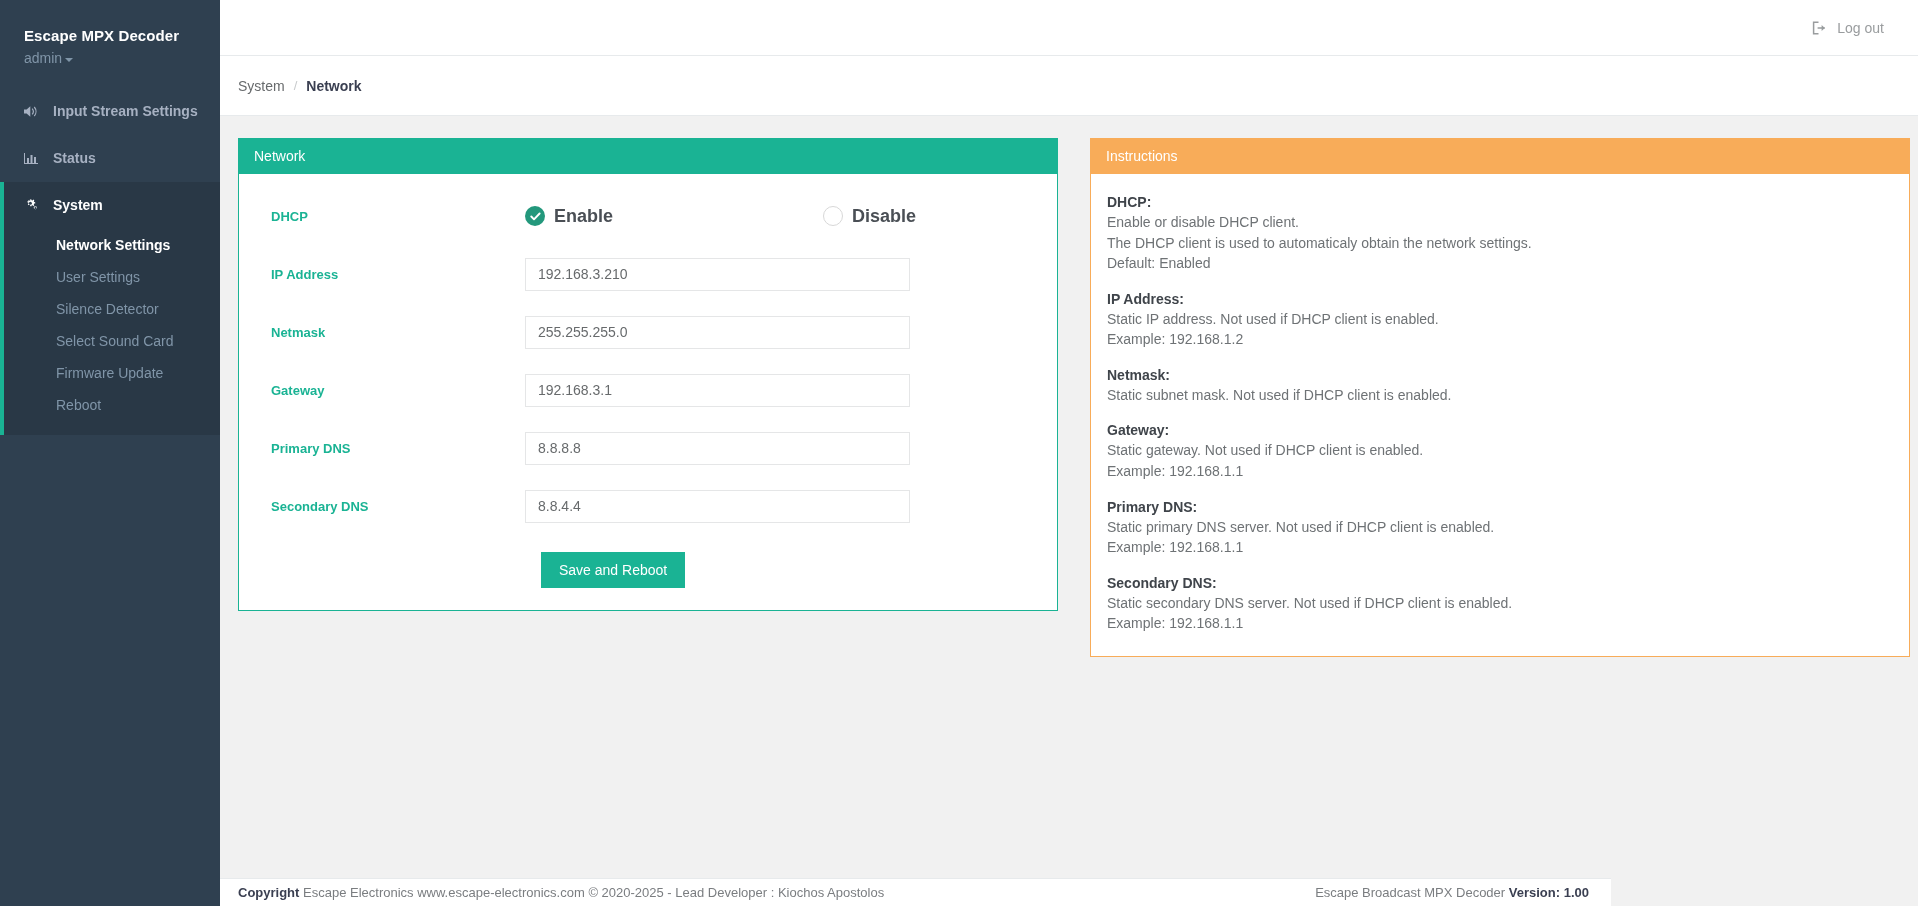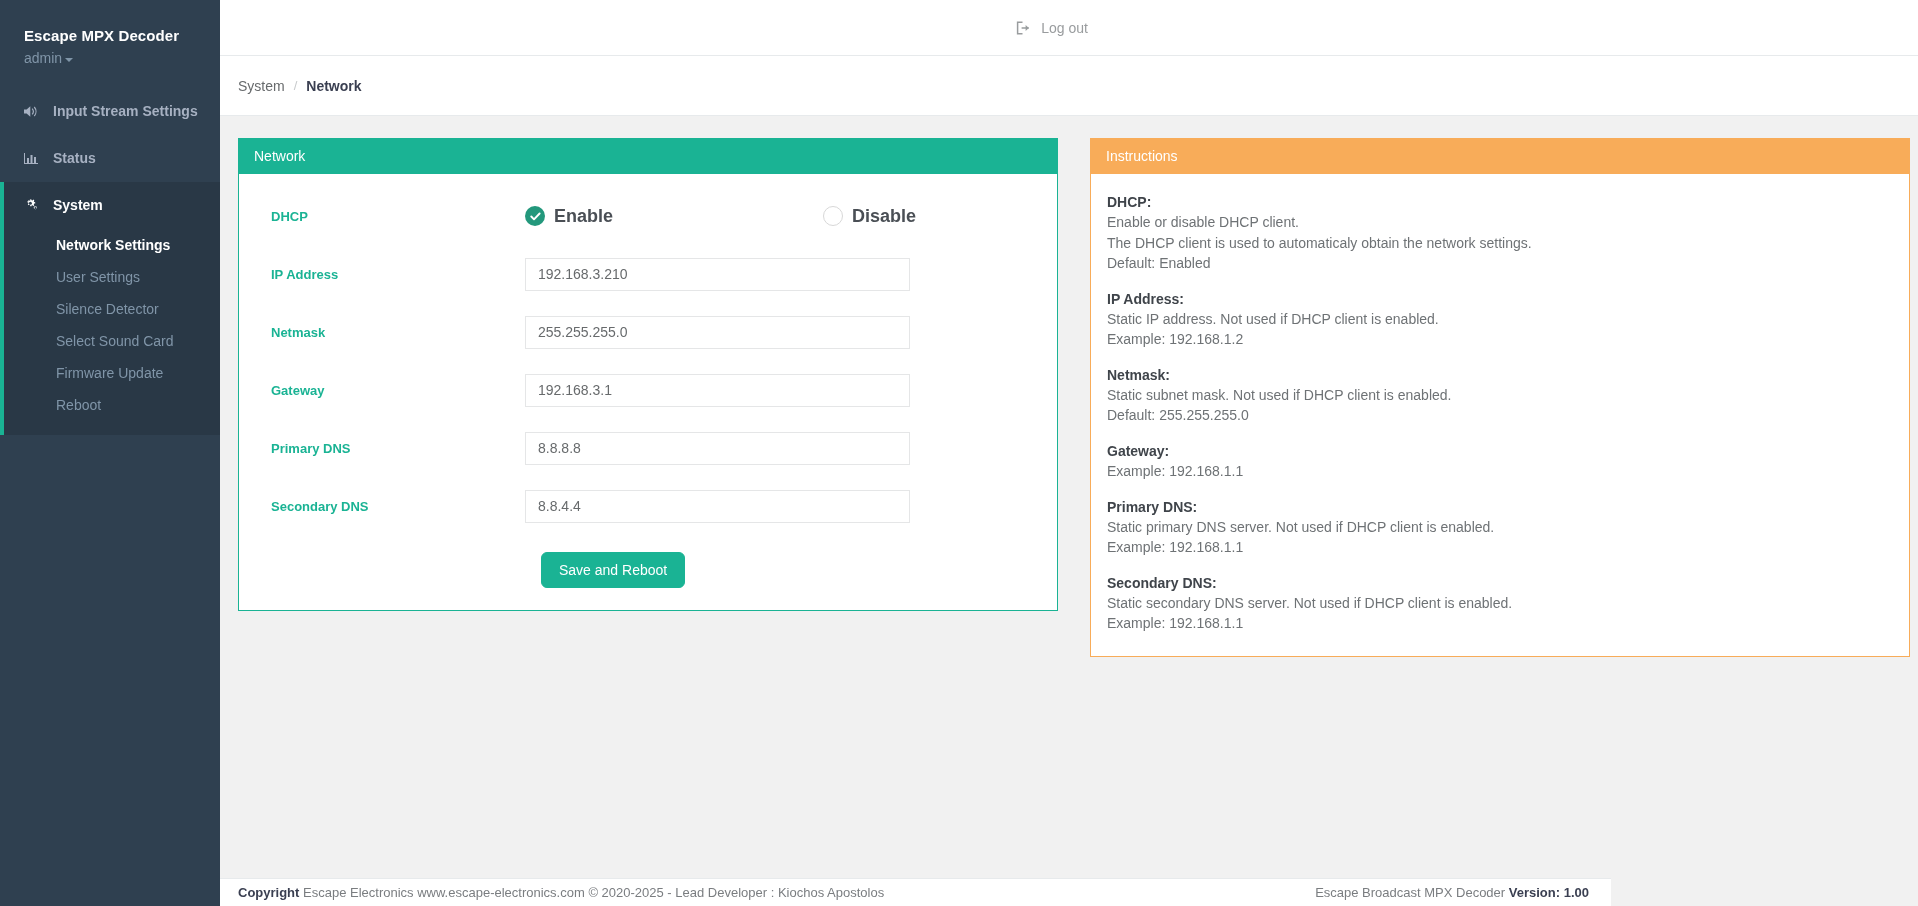--- a/index.html
+++ b/index.html
@@ -116,21 +116,21 @@
   
   .topbar {
     position: absolute;
     top: 0; left: 220px;
     width: 1698px;
     height: 56px;
     background: #ffffff;
     border-bottom: 1px solid #e7eaec;
     display: flex;
     align-items: center;
-    justify-content: center;
+    justify-content: flex-end;
     padding-right: 34px;
   }
   .logout {
     display: flex;
     align-items: center;
     gap: 9px;
     color: #999c9e;
     font-size: 14px;
     cursor: pointer;
   }
@@ -246,21 +246,21 @@
 
   .btn-row { padding-left: 286px; margin-top: 26px; }
   .btn-primary {
     background: #1ab394;
     border: 1px solid #1ab394;
     color: #ffffff;
     font-family: "Liberation Sans", "DejaVu Sans", sans-serif;
     font-size: 14px;
     padding: 9px 17px;
     cursor: pointer;
-    border-radius: 6px;
+    border-radius: 0;
   }
 
   
   .instr { padding: 20px 18px 22px 16px; color: #676a6c; font-size: 14px; }
   .instr-block { margin-bottom: 17px; }
   .instr-block:last-child { margin-bottom: 0; }
   .instr-title {
     font-weight: bold;
     color: #3f444a;
     margin-bottom: 2px;
@@ -454,25 +454,25 @@
 
           <div class="instr-block">
             <div class="instr-title">IP Address:</div>
             <div class="instr-line">Static IP address. Not used if DHCP client is enabled.</div>
             <div class="instr-line">Example: 192.168.1.2</div>
           </div>
 
           <div class="instr-block">
             <div class="instr-title">Netmask:</div>
             <div class="instr-line">Static subnet mask. Not used if DHCP client is enabled.</div>
-            <div class="instr-line">Default: 255.255.255.0</div>
           </div>
 
           <div class="instr-block">
             <div class="instr-title">Gateway:</div>
+            <div class="instr-line">Static gateway. Not used if DHCP client is enabled.</div>
             <div class="instr-line">Example: 192.168.1.1</div>
           </div>
 
           <div class="instr-block">
             <div class="instr-title">Primary DNS:</div>
             <div class="instr-line">Static primary DNS server. Not used if DHCP client is enabled.</div>
             <div class="instr-line">Example: 192.168.1.1</div>
           </div>
 
           <div class="instr-block">

